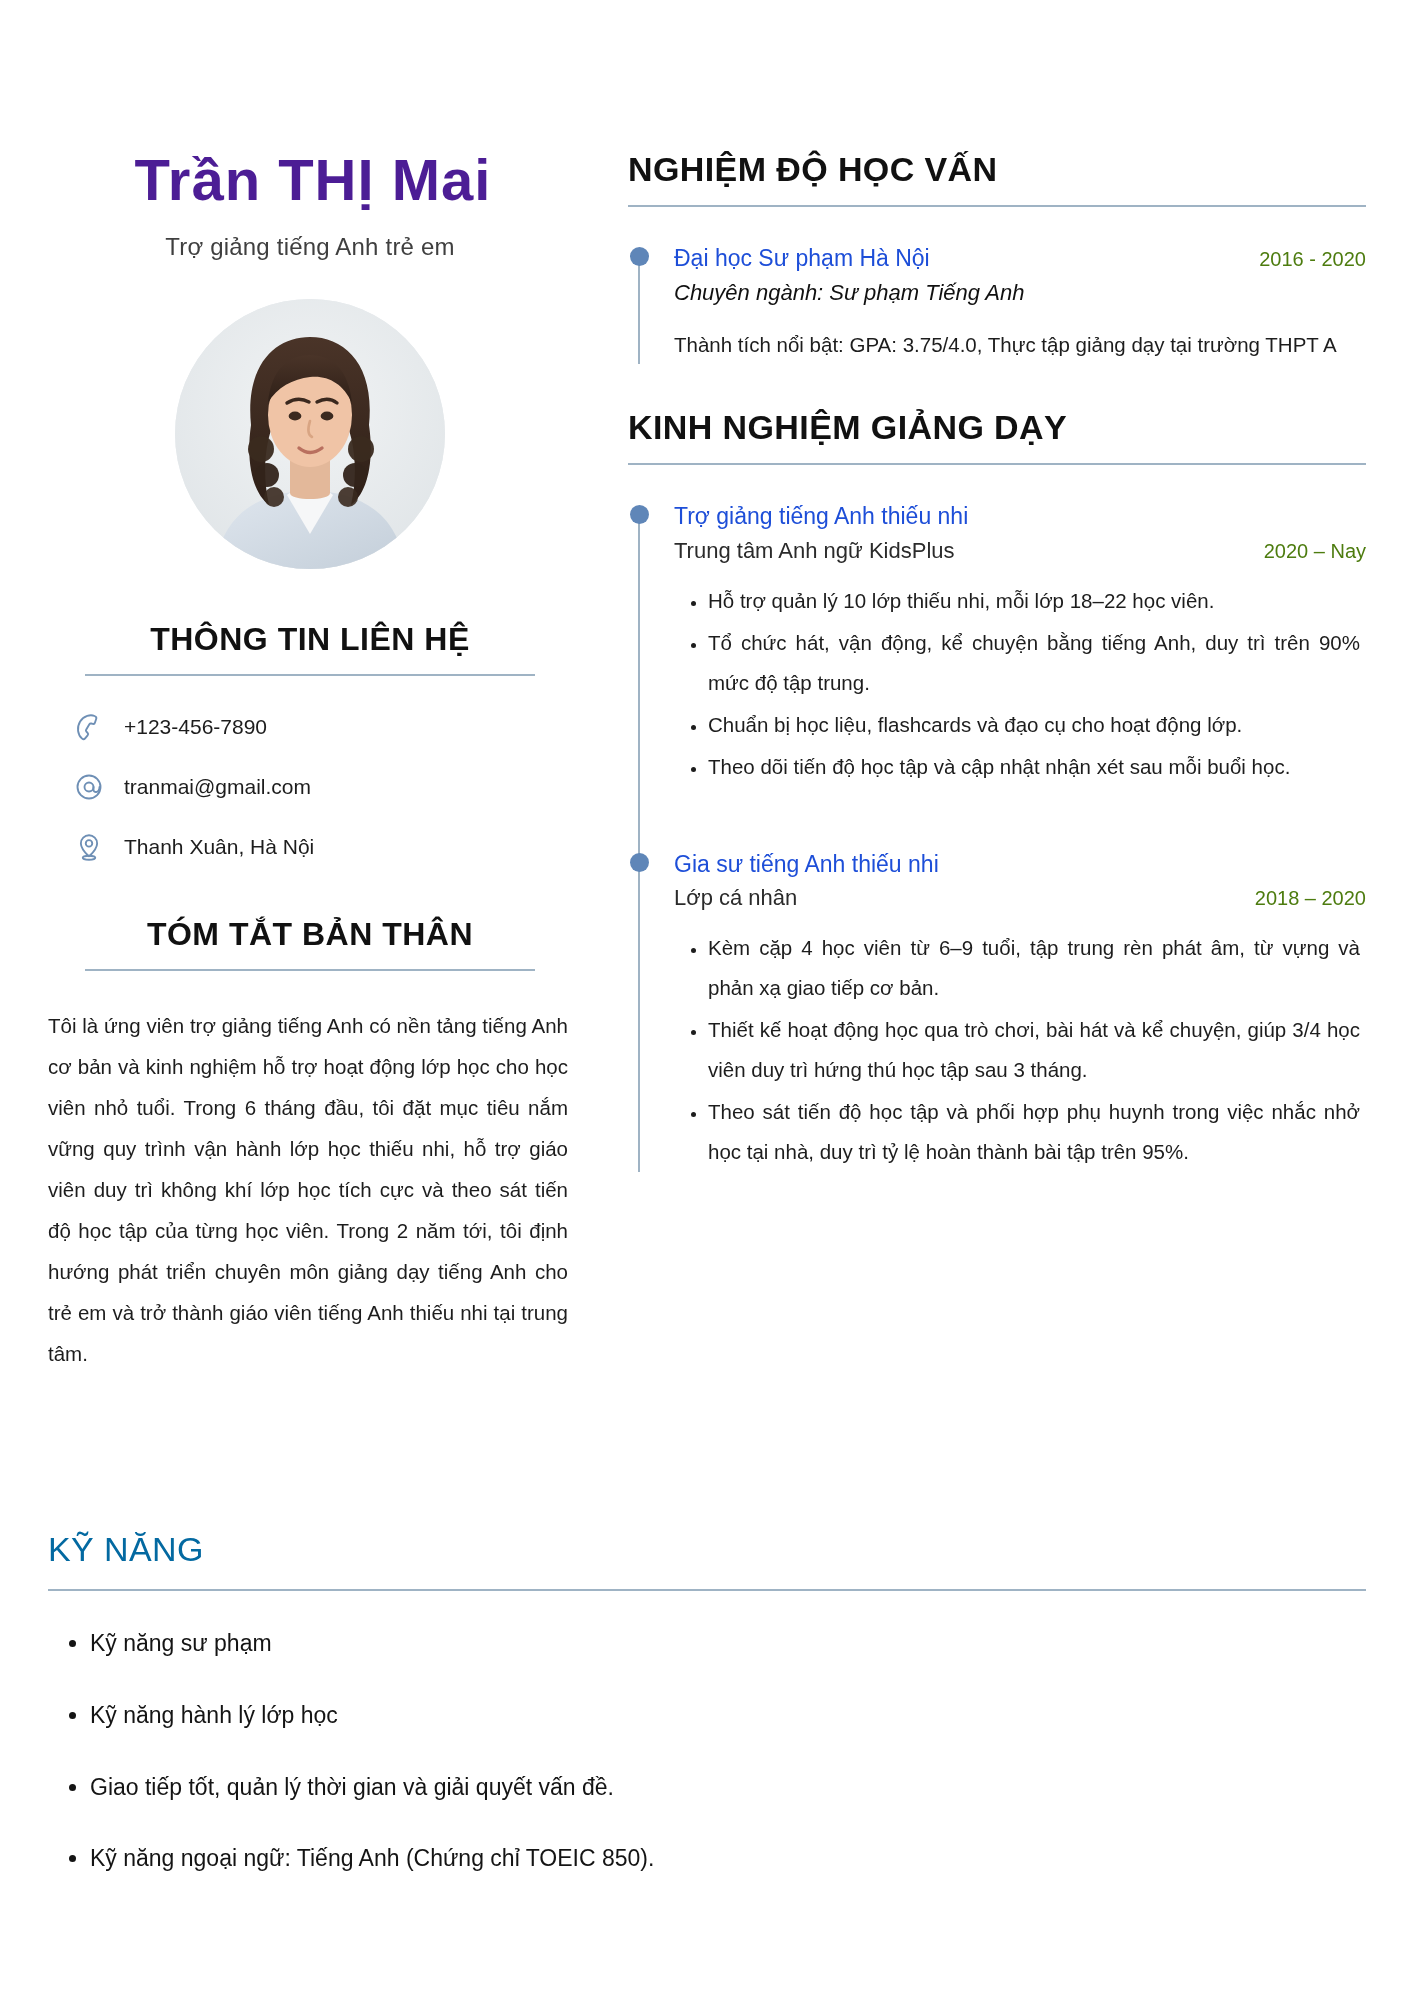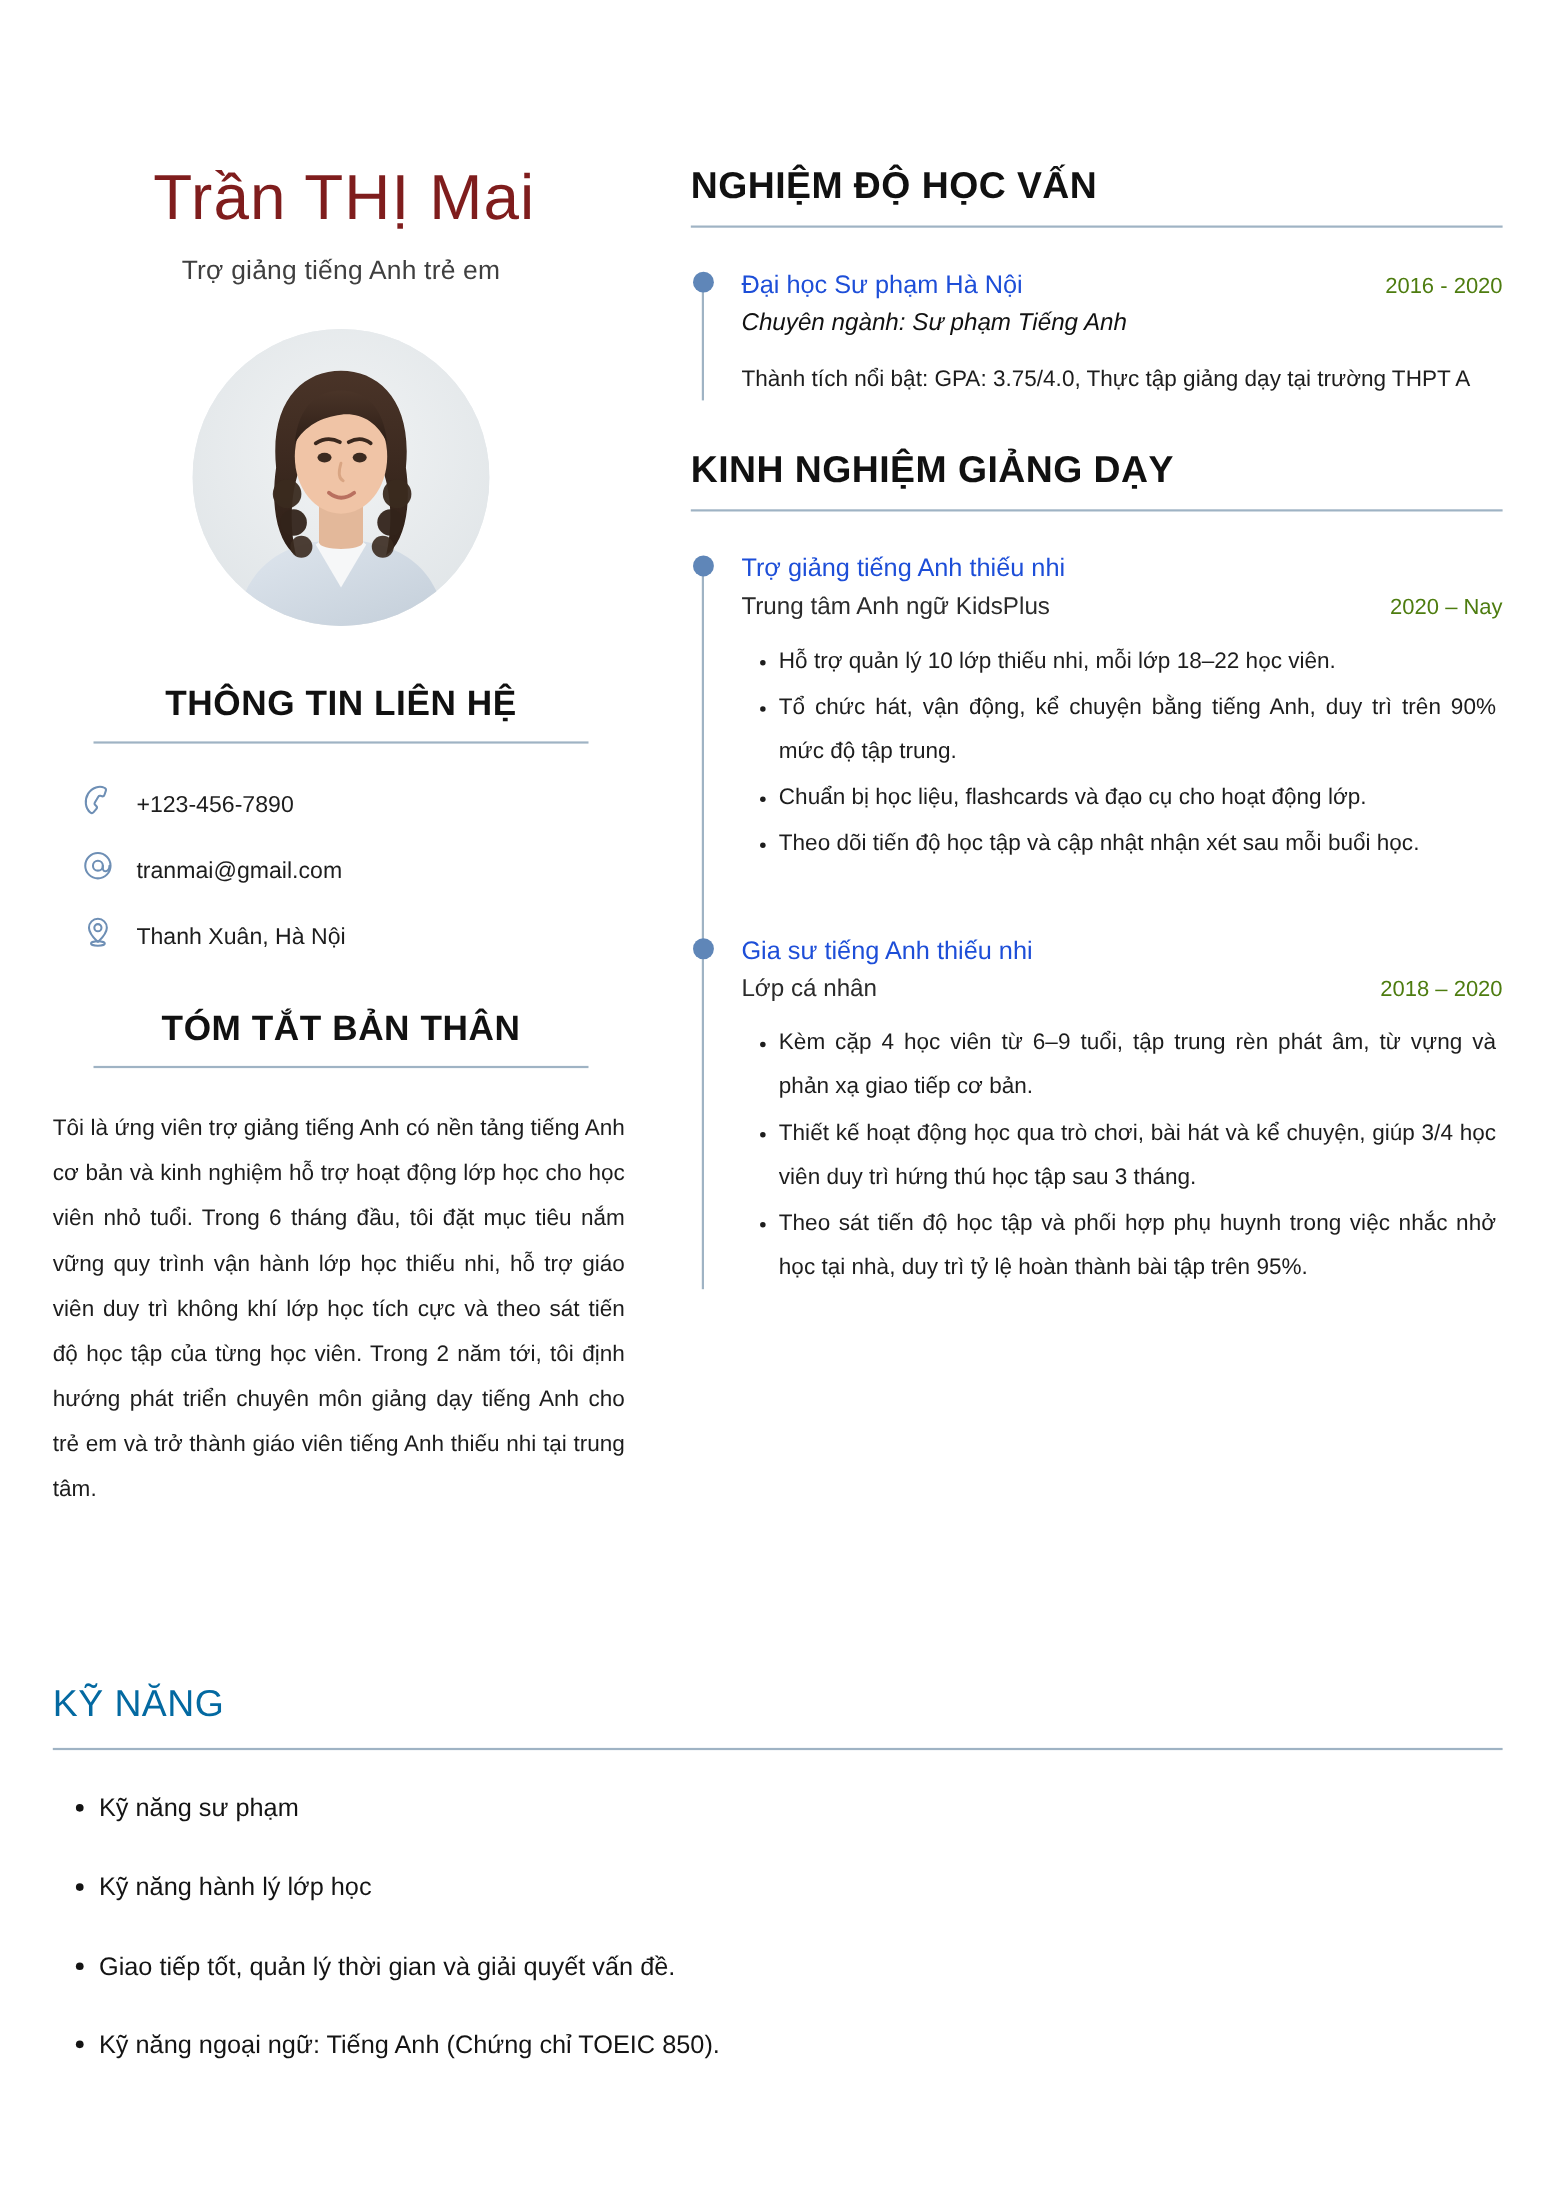--- a/index.html
+++ b/index.html
@@ -36,22 +36,22 @@
 
   .col-right {
     flex: 1 1 auto;
     padding-left: 20px;
     position: relative;
   }
 
   
   .name {
     font-size: 58px;
-    font-weight: 400;
-    color: #7f1d1d;
+    font-weight: 700;
+    color: #4c1d95;
     letter-spacing: 1px;
     text-align: center;
     line-height: 1.05;
     padding-left: 6px;
   }
 
   .job-title {
     margin-top: 22px;
     font-size: 24px;
     font-weight: 400;
@@ -89,21 +89,21 @@
     width: 100%;
   }
 
   
   .contact {
     margin-top: 34px;
     padding-left: 24px;
   }
   .contact-row {
     display: flex;
-    align-items: flex-end;
+    align-items: center;
     margin-bottom: 26px;
     gap: 18px;
   }
   .contact-icon {
     width: 34px;
     height: 34px;
     flex: 0 0 34px;
     display: flex;
     align-items: center;
     justify-content: center;

